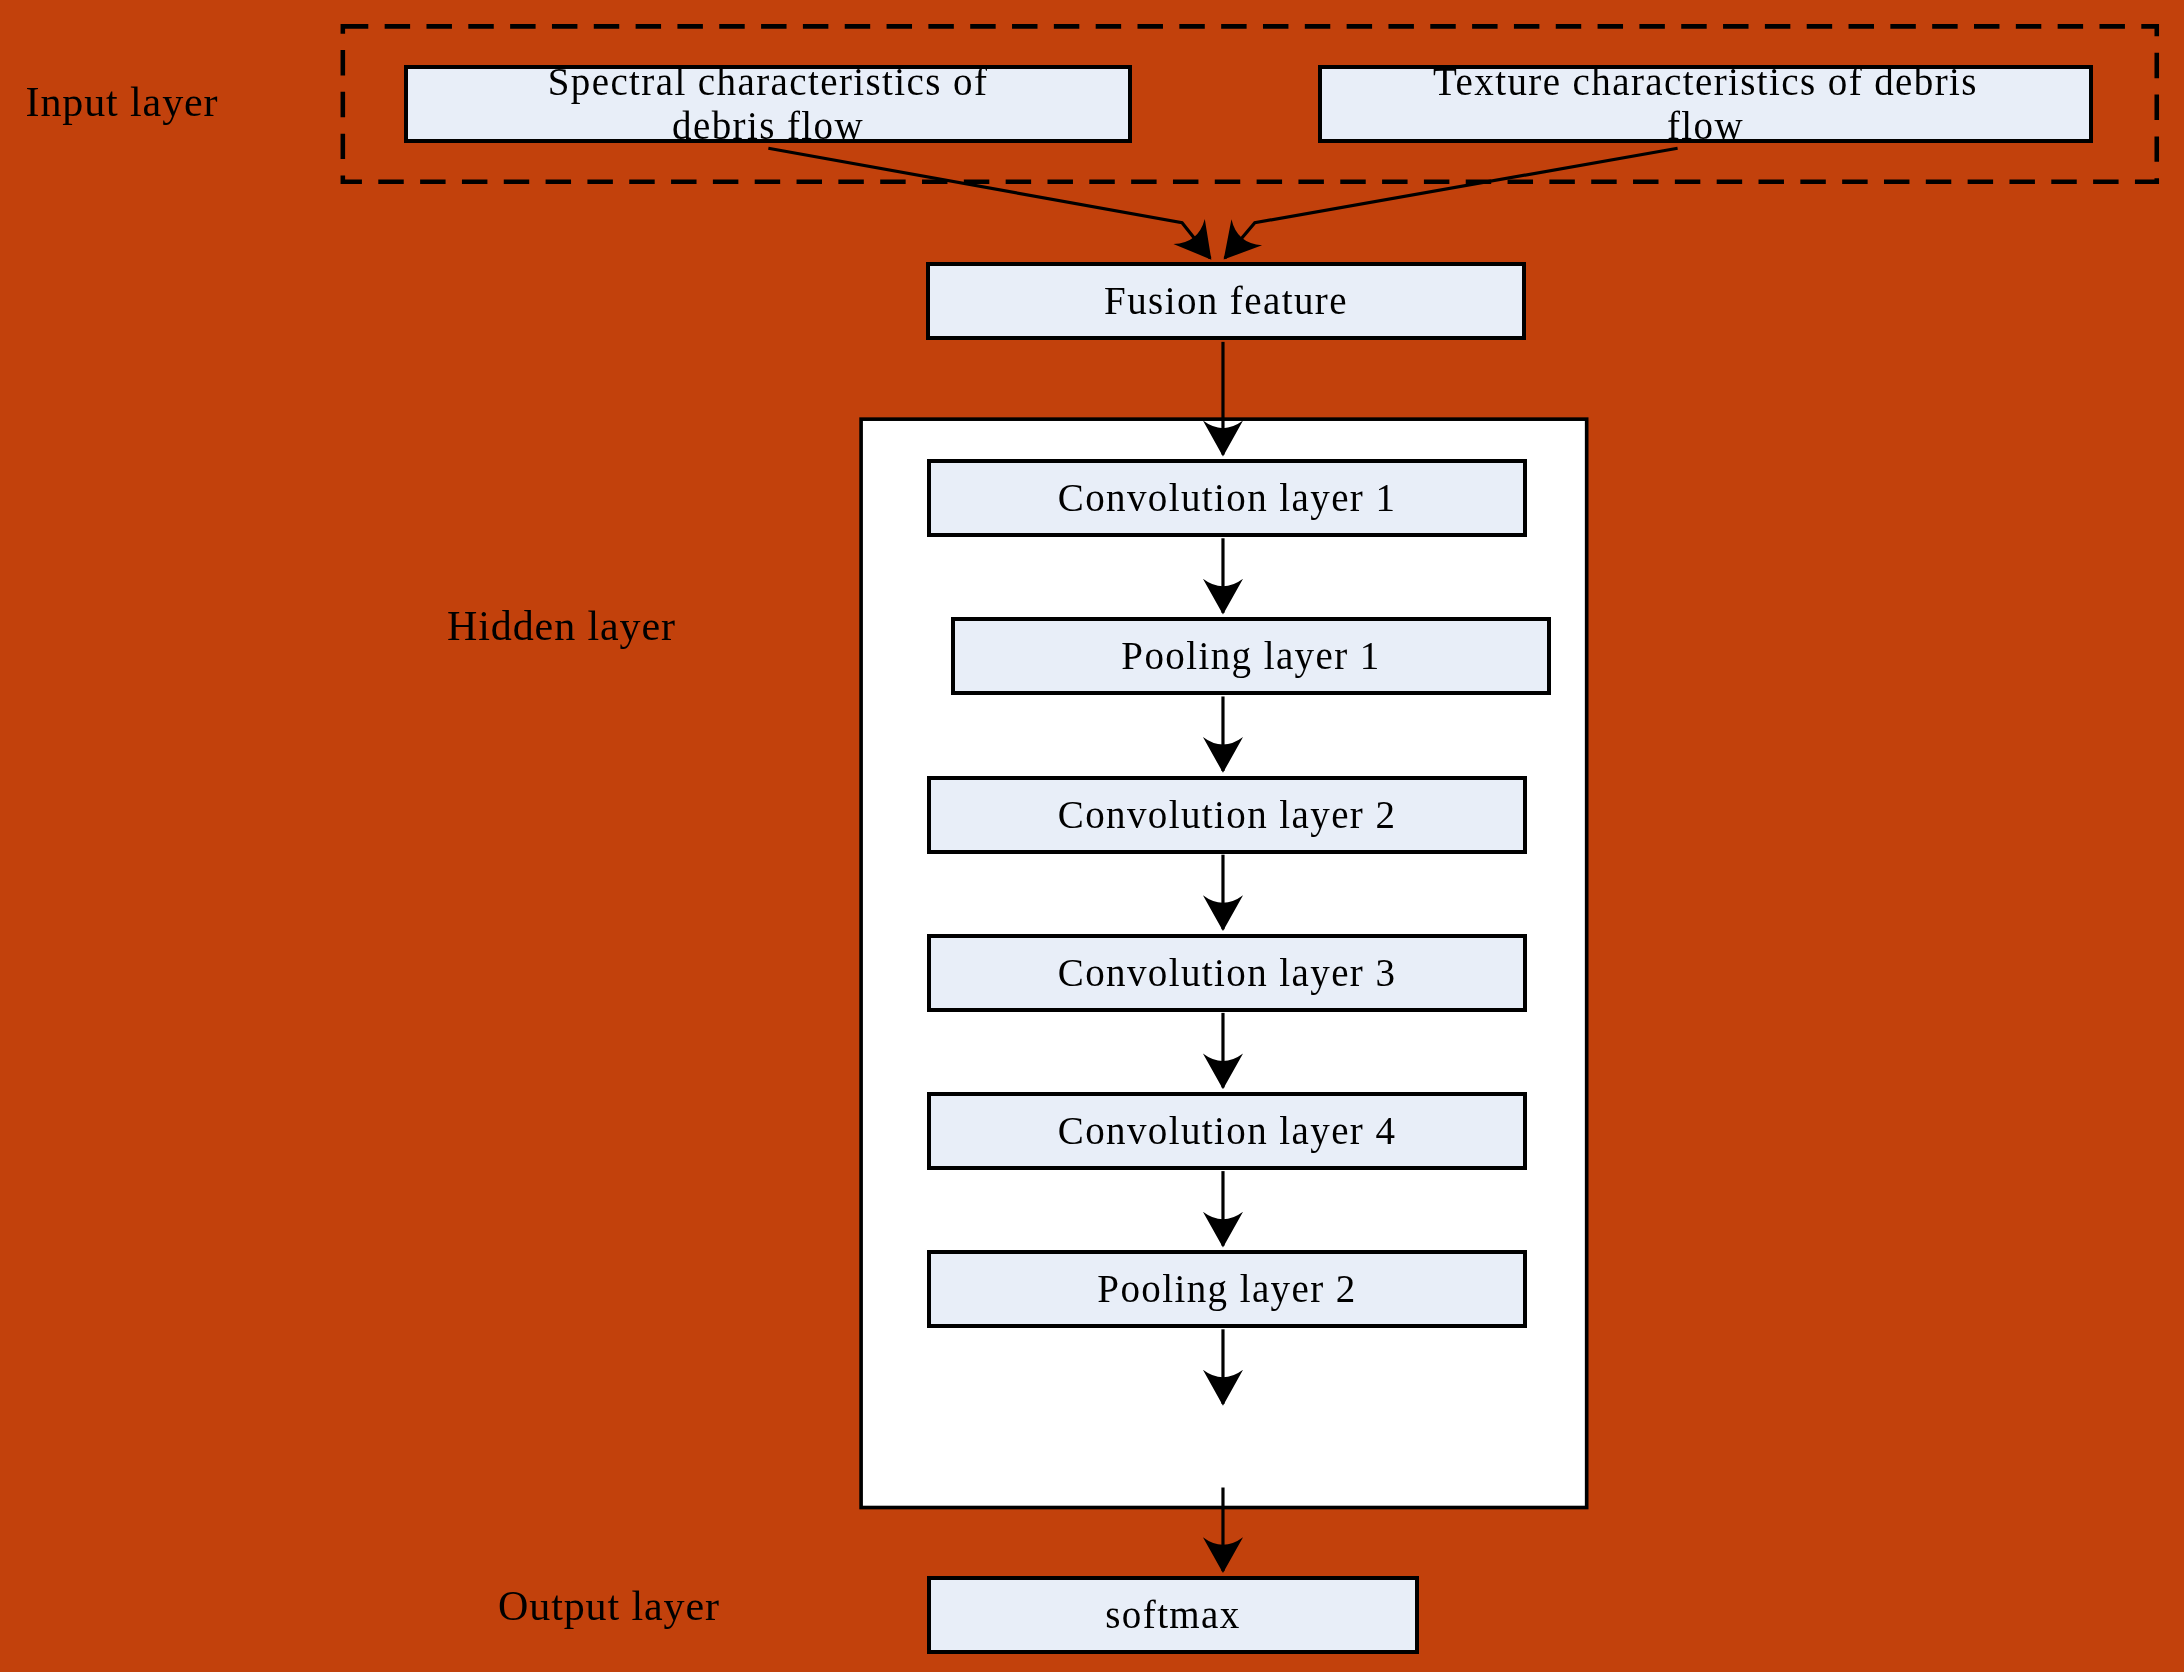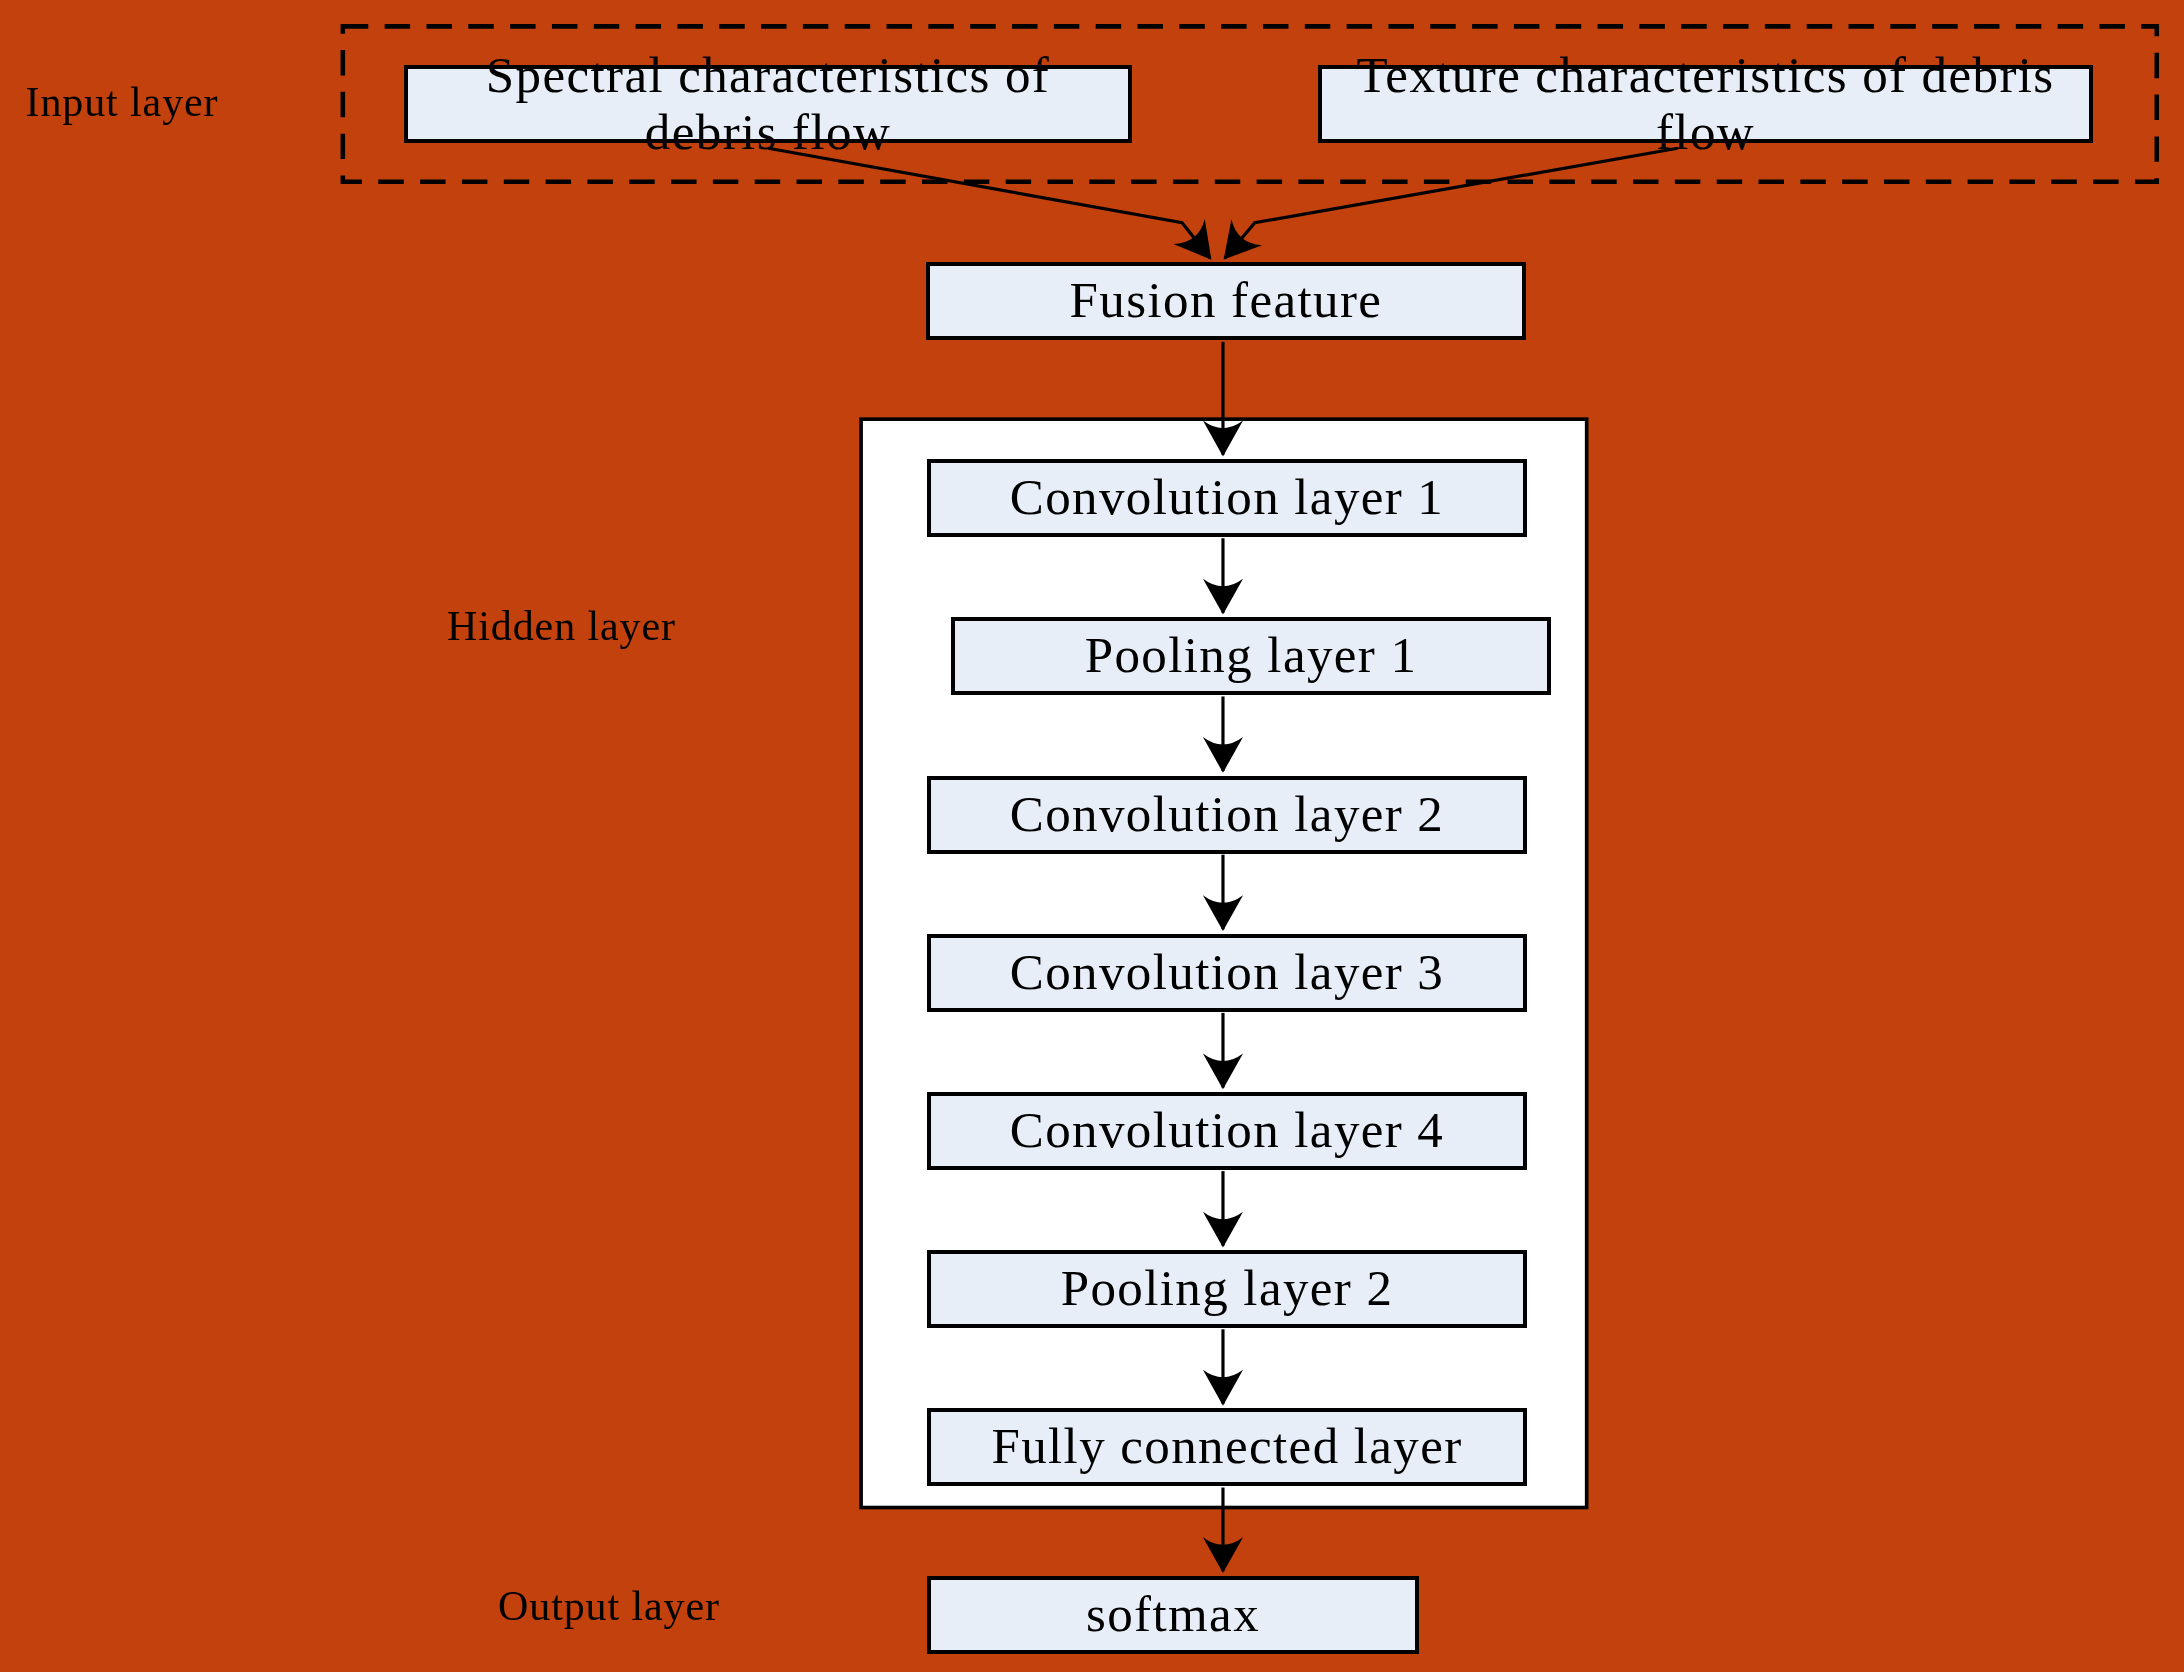--- a/index.html
+++ b/index.html
@@ -13,21 +13,21 @@
   }
   svg.wires{position:absolute;left:0;top:0;z-index:1;}
   .node{
     position:absolute;z-index:2;
     background:#e8eef8;
     border:4.5px solid #000000;
     box-sizing:border-box;
     display:flex;flex-direction:column;
     align-items:center;justify-content:center;
     text-align:center;
-    font-size:51px;line-height:1.12;letter-spacing:1.4px;
+    font-size:39px;line-height:1.12;letter-spacing:1.4px;
   }
   .side-label{
     position:absolute;z-index:2;
     font-size:42px;letter-spacing:0.9px;white-space:nowrap;
   }
   
   .n-spectral{left:404px;top:65px;width:728px;height:78px;}
   .n-texture{left:1318px;top:65px;width:775px;height:78px;}
   .n-fusion{left:926px;top:262px;width:600px;height:78px;}
   .n-conv1{left:927px;top:459px;width:600px;height:78px;}
@@ -85,18 +85,17 @@
   </div>
 
   <div class="node n-fusion">Fusion feature</div>
 
   <div class="node n-conv1">Convolution layer 1</div>
   <div class="node n-pool1">Pooling layer 1</div>
   <div class="node n-conv2">Convolution layer 2</div>
   <div class="node n-conv3">Convolution layer 3</div>
   <div class="node n-conv4">Convolution layer 4</div>
   <div class="node n-pool2">Pooling layer 2</div>
-  <div class="node n-fc">Fully connected layer</div>
 
   <div class="node n-softmax">softmax</div>
 
 </div>
 
 
 </body></html>

